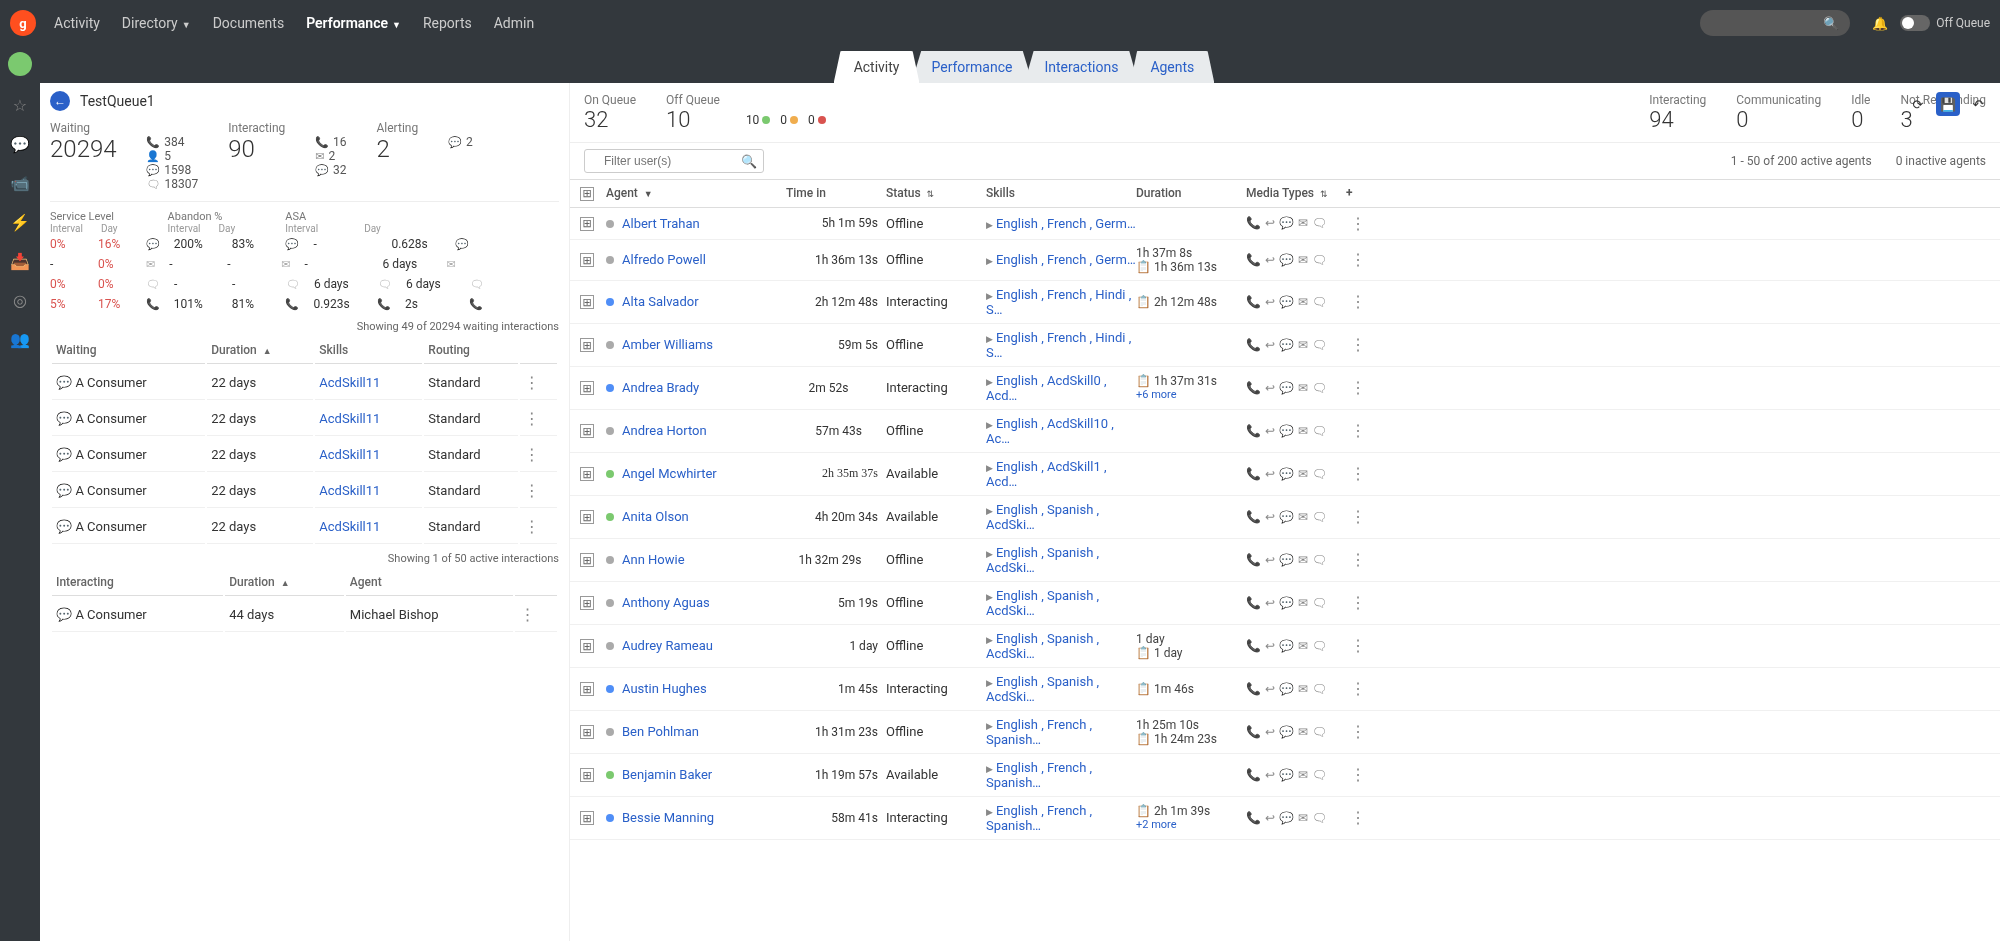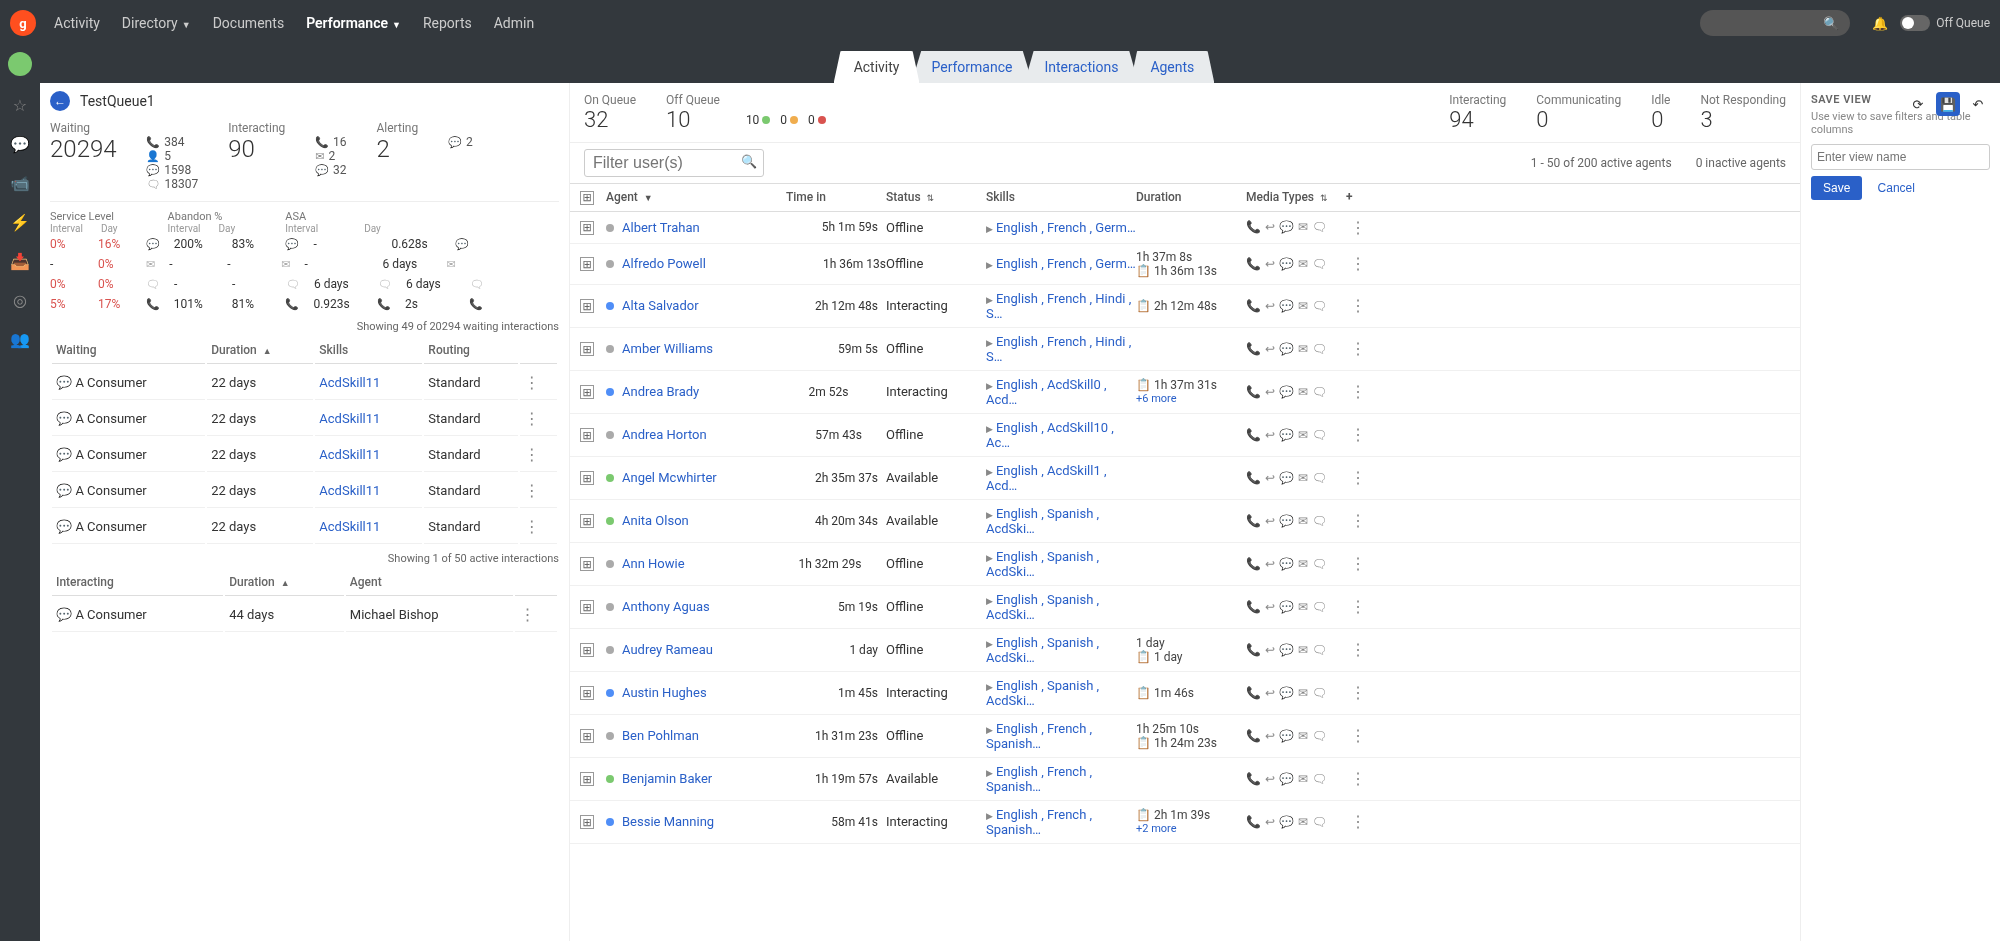--- a/index.html
+++ b/index.html
@@ -56,21 +56,21 @@
 .link { color: #2a60c8; cursor:pointer; }
 .dots { color: #888; cursor:pointer; font-size:16px; padding:0 4px;}
 
 .midtop { display: flex; padding: 10px 14px; gap: 26px; border-bottom: 1px solid #eee; align-items:flex-start; }
 .midtop .statcol .big { font-size: 22px; }
 .statusdots { display:flex; gap:10px; align-items:center; font-size:12px; margin-top:20px;}
 .dot { width:8px; height:8px; border-radius:50%; display:inline-block; }
 .dgreen{background:#7bc96f;} .dyellow{background:#f0ad4e;} .dred{background:#d9534f;} .dblue{background:#4f8ef7;} .dgray{background:#aaa;}
 
 .filterrow { display:flex; align-items:center; padding:6px 14px; gap:10px; }
-.finput { border:1px solid #ccc; border-radius:3px; padding:4px 24px 4px 8px; width:180px; font-size:16px;}
+.finput { border:1px solid #ccc; border-radius:3px; padding:4px 24px 4px 19px; width:180px; font-size:12px;}
 .spacer { flex:1; }
 .smalltxt { font-size:12px; color:#666; }
 
 .agenthdr { display:flex; padding:6px 10px; border-top:1px solid #ddd; border-bottom:1px solid #ddd; font-size:12px; color:#555; align-items:center; font-weight:500;}
 .col-exp{width:26px;} .col-agent{width:180px;} .col-time{width:100px; padding-right:11px;} .col-status{width:100px;} .col-skills{width:150px;} .col-dur{width:110px;} .col-media{width:100px;} .col-act{width:24px;}
 .sorticon{font-size:9px; margin-left:3px;}
 .plusbox{width:14px;height:14px;border:1px solid #999;display:inline-flex;align-items:center;justify-content:center;font-size:11px;color:#666;cursor:pointer;}
 
 .agentlist { overflow-y:auto; flex:1; }
 .arow { display:flex; padding:6px 10px; border-bottom:1px solid #f0f0f0; align-items:center; font-size:13px; min-height:28px;}
@@ -413,21 +413,21 @@
             <span>↩</span>
             <span>💬</span>
             <span>✉</span>
             <span>🗨</span>
           </div>
     <div class="col-act dots">⋮</div>
         </div>
         <div class="arow">
     <div class="col-exp"><span class="plusbox">⊞</span></div>
     <div class="col-agent"><span class="pres dot dgray"></span><span class="link">Alfredo Powell</span></div>
-    <div class="col-time" style="text-align:right;padding-right:0;font-size:12px;">1h 36m 13s</div>
+    <div class="col-time" style="text-align:right;padding-right:8px;font-size:12px;">1h 36m 13s</div>
     <div class="col-status">Offline</div>
     <div class="col-skills link"><span class="tri">▶</span>English , French , Germ…</div>
     <div class="col-dur">
             <div class="durtxt">1h 37m 8s</div>
             <div class="durtxt">📋 1h 36m 13s</div>
           </div>
     <div class="col-media media-icons">
             <span>📞</span>
             <span>↩</span>
             <span>💬</span>
@@ -501,21 +501,21 @@
             <span>↩</span>
             <span>💬</span>
             <span>✉</span>
             <span>🗨</span>
           </div>
     <div class="col-act dots">⋮</div>
         </div>
         <div class="arow">
     <div class="col-exp"><span class="plusbox">⊞</span></div>
     <div class="col-agent"><span class="pres dot dgreen"></span><span class="link">Angel Mcwhirter</span></div>
-    <div class="col-time" style="text-align:right;padding-right:8px;font-size:12px;">2h 35m 37s</div>
+    <div class="col-time" style="text-align:right;padding-right:8px;font-size:12px;font-family:Liberation Serif, serif;">2h 35m 37s</div>
     <div class="col-status">Available</div>
     <div class="col-skills link"><span class="tri">▶</span>English , AcdSkill1 , Acd…</div>
     <div class="col-dur"></div>
     <div class="col-media media-icons">
             <span>📞</span>
             <span>↩</span>
             <span>💬</span>
             <span>✉</span>
             <span>🗨</span>
           </div>
@@ -656,20 +656,13 @@
             <span>↩</span>
             <span>💬</span>
             <span>✉</span>
             <span>🗨</span>
           </div>
     <div class="col-act dots">⋮</div>
         </div>
       </div>
   </div>
 
-  <div class="rightpane">
-    <div class="sh">SAVE VIEW</div>
-    <div class="desc">Use view to save filters and table columns</div>
-    <input class="vinput" placeholder="Enter view name" style="">
-    <button class="btn primary">Save</button>
-    <button class="btn link">Cancel</button>
-  </div>
 </div>
 
 </body></html>

